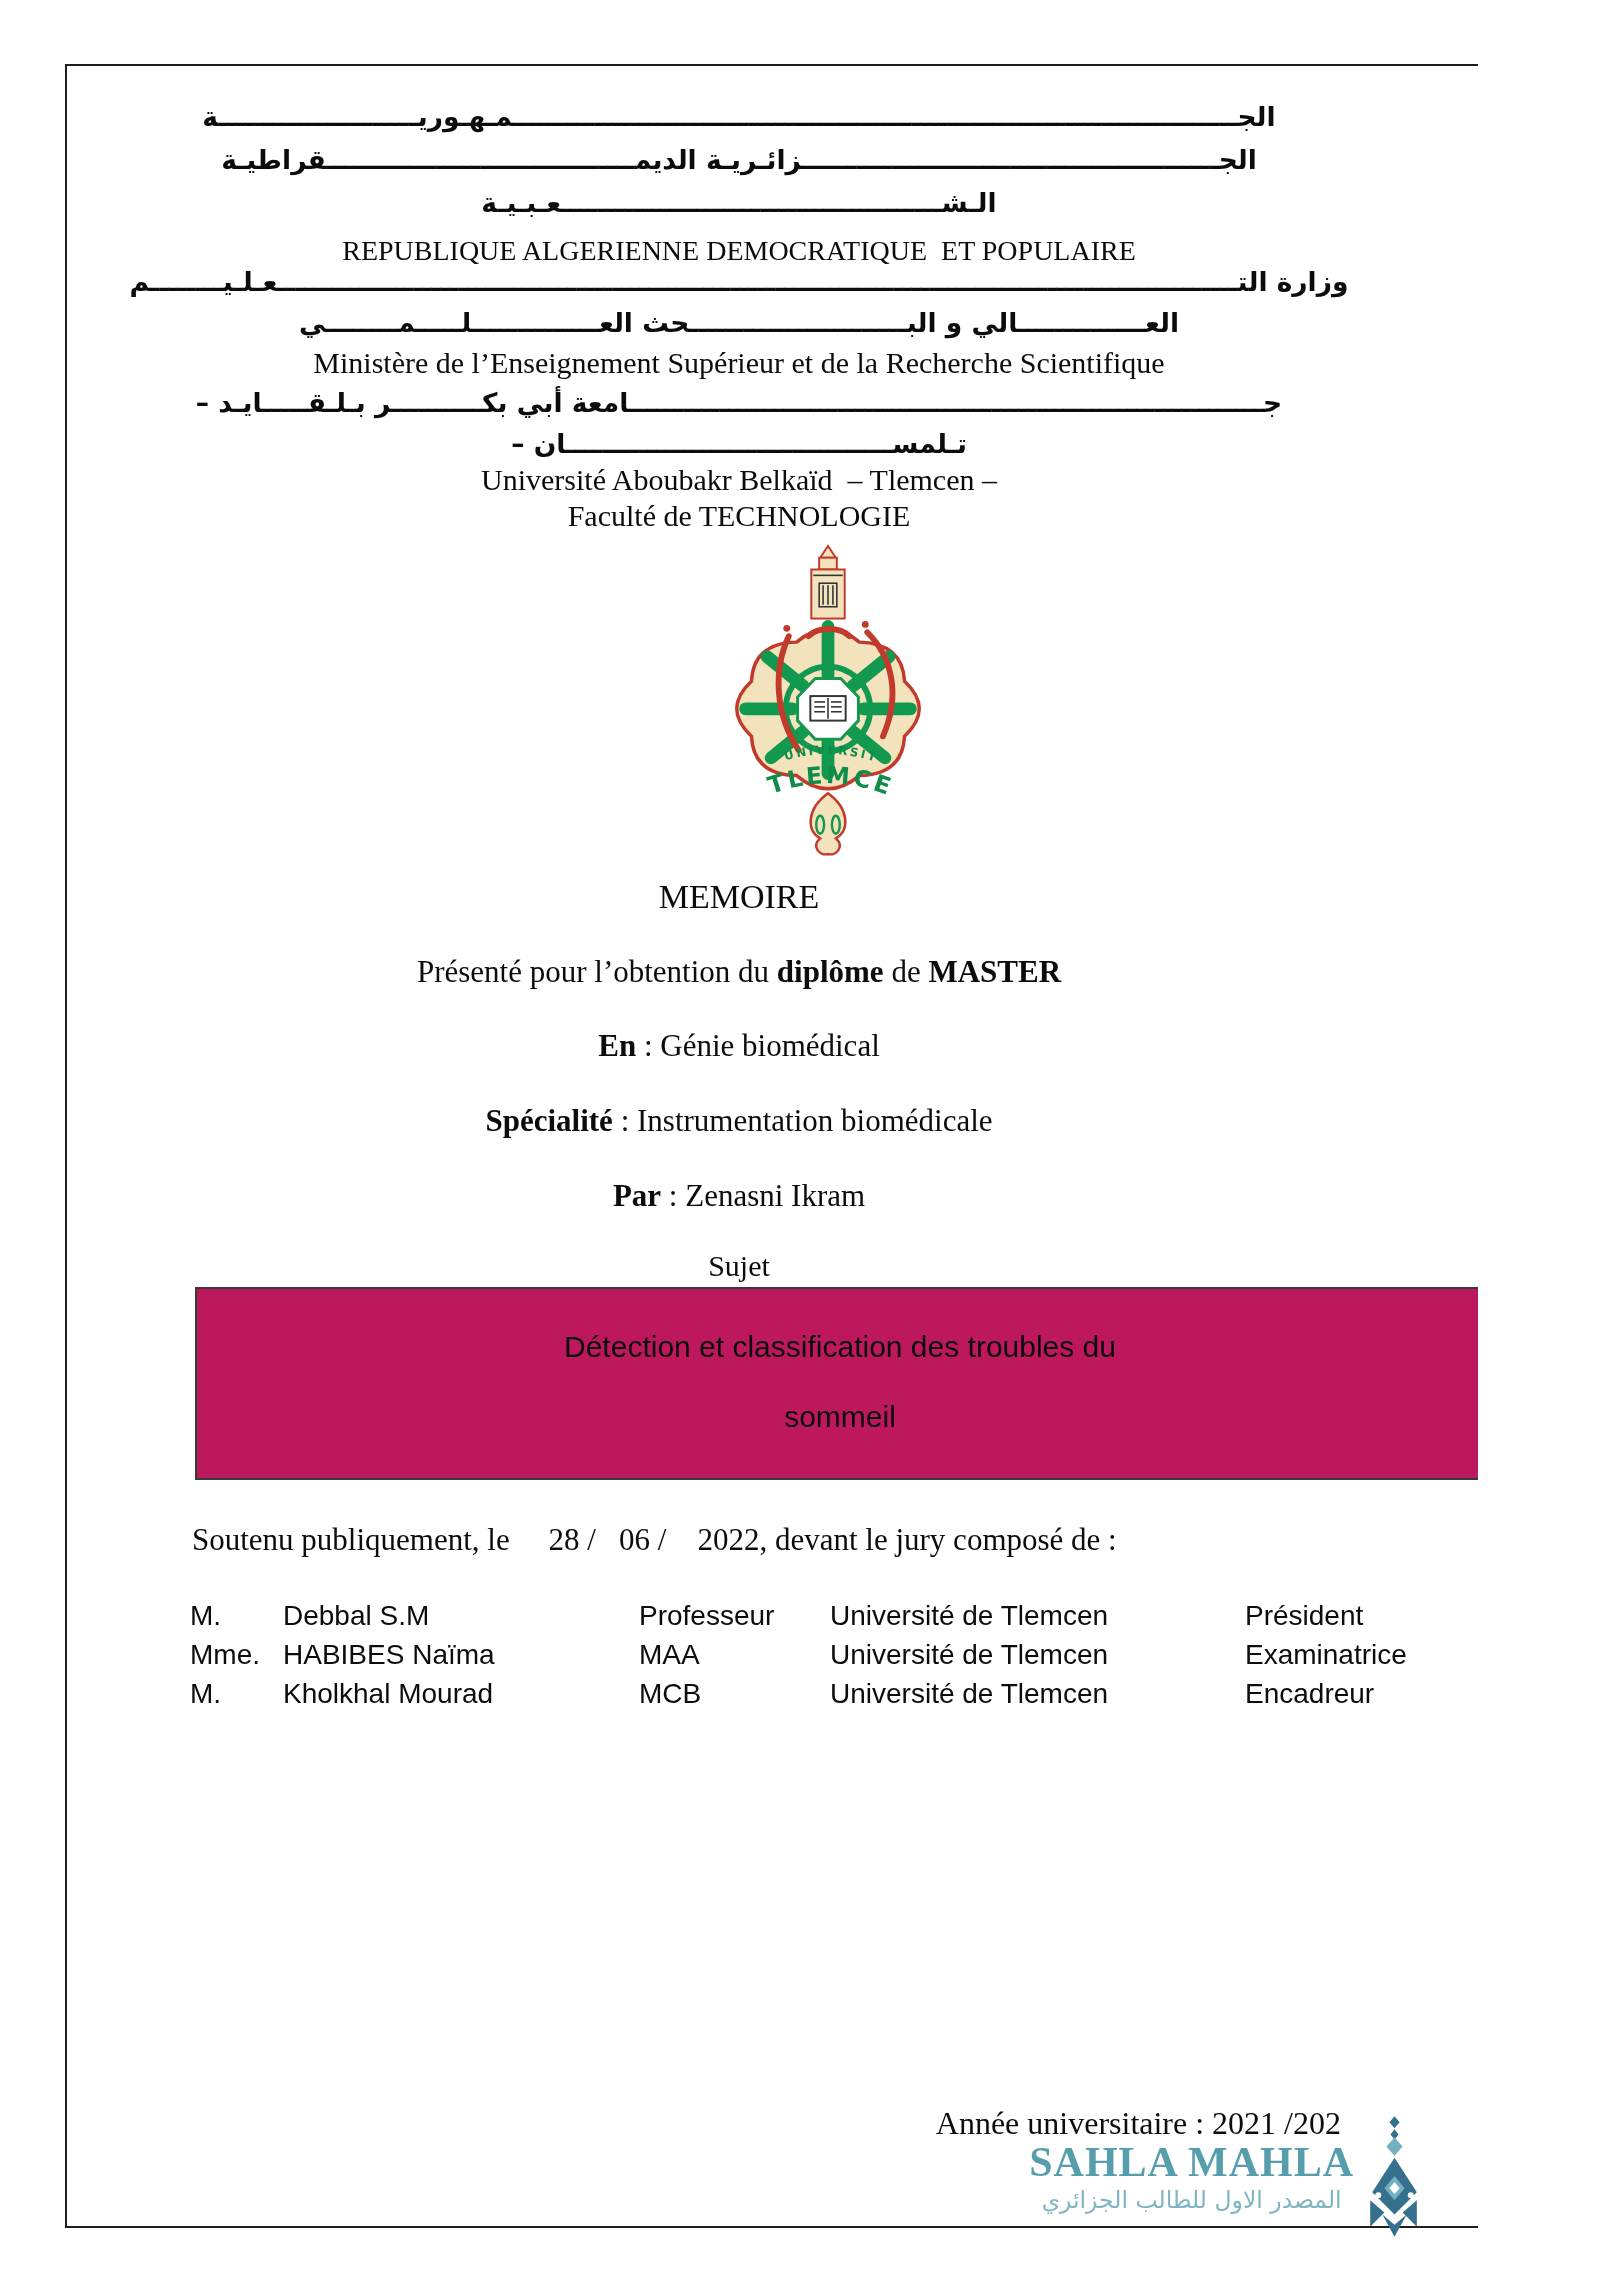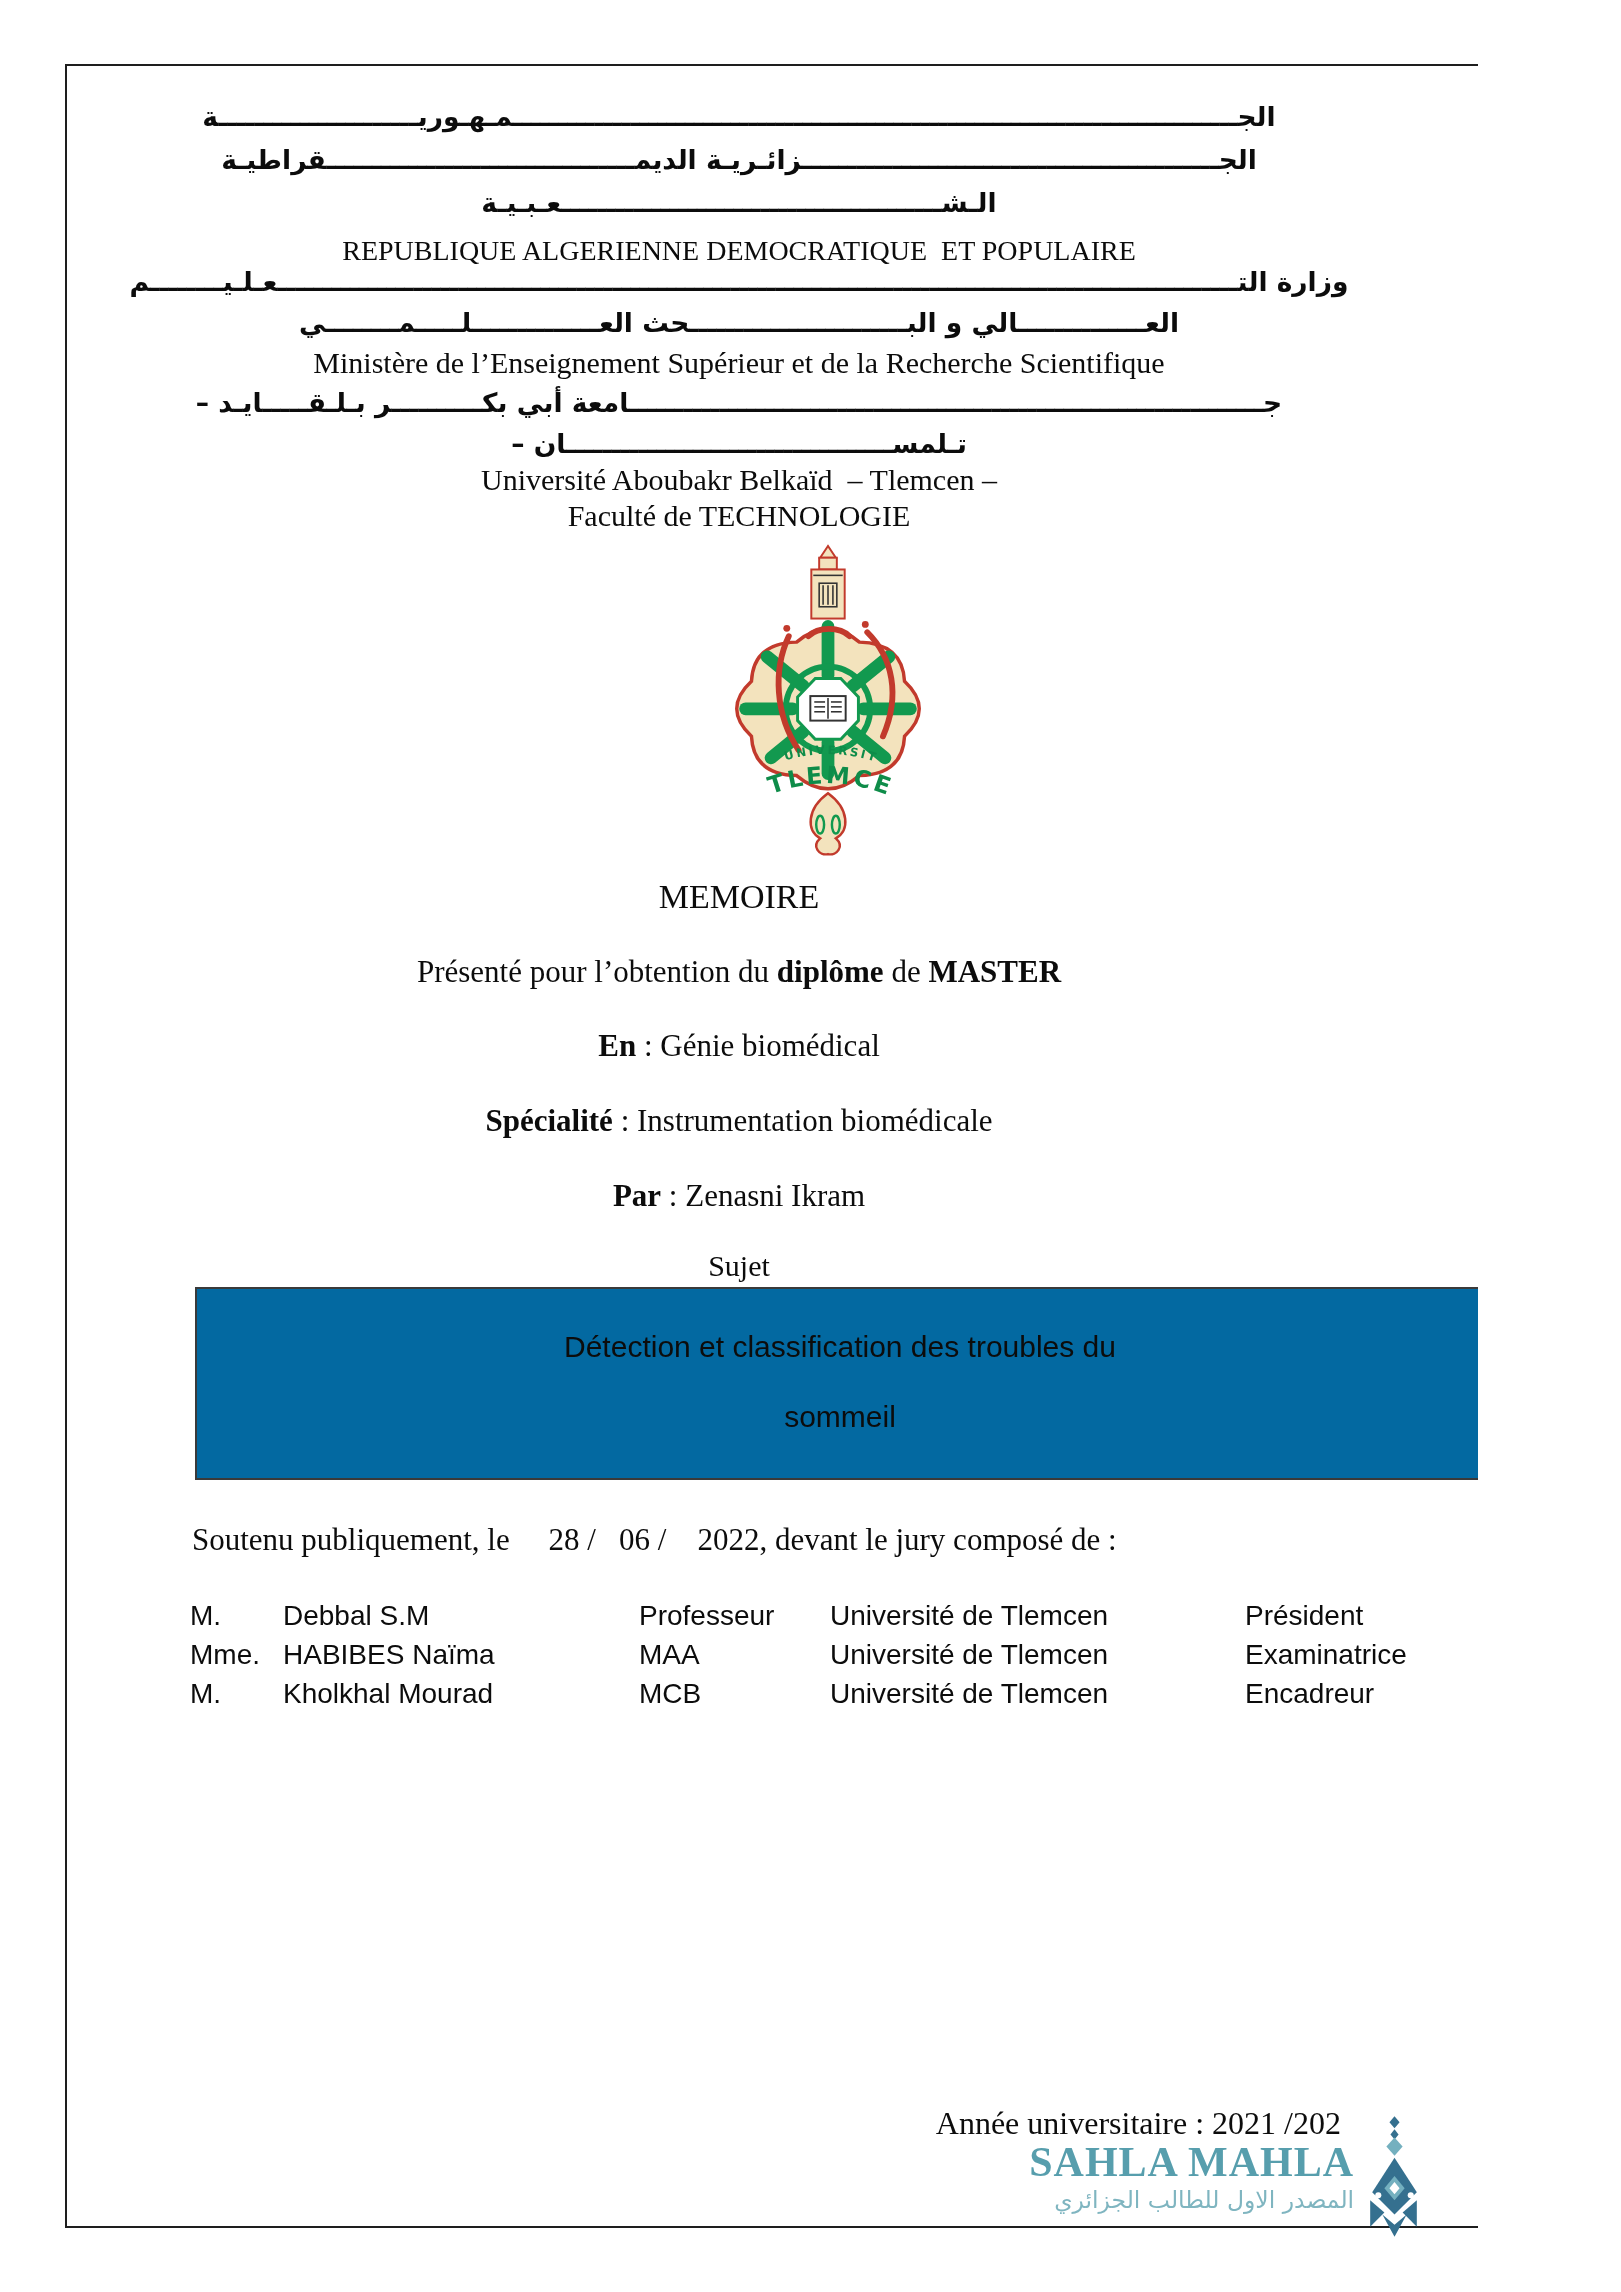--- a/index.html
+++ b/index.html
@@ -7,31 +7,31 @@
         font-family:"Liberation Serif","DejaVu Serif",serif;color:#0c0c0c;}
   .frame{position:absolute;left:65px;top:64px;width:1492px;height:2164px;
          border:2.9px solid #1e1e1e;box-sizing:border-box;}
   .line{position:absolute;left:66px;right:66px;text-align:center;white-space:nowrap;}
   .ar{font-family:"DejaVu Sans",sans-serif;direction:rtl;font-weight:bold;font-size:26.5px;line-height:37px;}
   .serif{font-size:31px;line-height:37px;}
   .pre{white-space:pre;}
   .big{font-size:34px;}
   b,.bold{font-weight:bold;}
   .subject-box{position:absolute;left:195px;top:1287px;width:1290px;height:193px;
-               border:2px solid #3a3a3a;box-sizing:border-box;background:#0369a1;
+               border:2px solid #3a3a3a;box-sizing:border-box;background:#be185d;
                display:flex;flex-direction:column;align-items:center;}
   .subject-box .s1{margin-top:41px;font-family:"Liberation Sans","DejaVu Sans",sans-serif;font-size:30px;}
   .subject-box .s2{margin-top:36px;font-family:"Liberation Sans","DejaVu Sans",sans-serif;font-size:30px;}
   .soutenu{position:absolute;left:192px;top:1522px;font-size:31px;}
   .jury{position:absolute;left:190px;top:1596px;font-family:"Liberation Sans","DejaVu Sans",sans-serif;
         font-size:28px;}
   .jury .row{display:grid;grid-template-columns:93px 356px 191px 415px auto;height:39px;align-items:center;}
   .annee{position:absolute;right:137px;top:2105px;font-size:32px;}
   .sahla{position:absolute;right:49px;top:2115px;display:flex;align-items:flex-start;}
-  .sahla .txt{text-align:right;margin-top:25.5px;}
+  .sahla .txt{text-align:center;margin-top:25.5px;}
   .sahla .title{font-family:"Liberation Serif",serif;font-weight:bold;font-size:42px;
                 letter-spacing:1px;line-height:43px;}
   .sahla .subtitle{font-family:"DejaVu Sans",sans-serif;direction:rtl;font-size:23.5px;margin-top:2px;}
   .logo{position:absolute;left:718px;top:542px;width:220px;height:316px;}
 </style>
 </head>
 <body>
 
 <div class="page">
   <div class="frame"></div>

